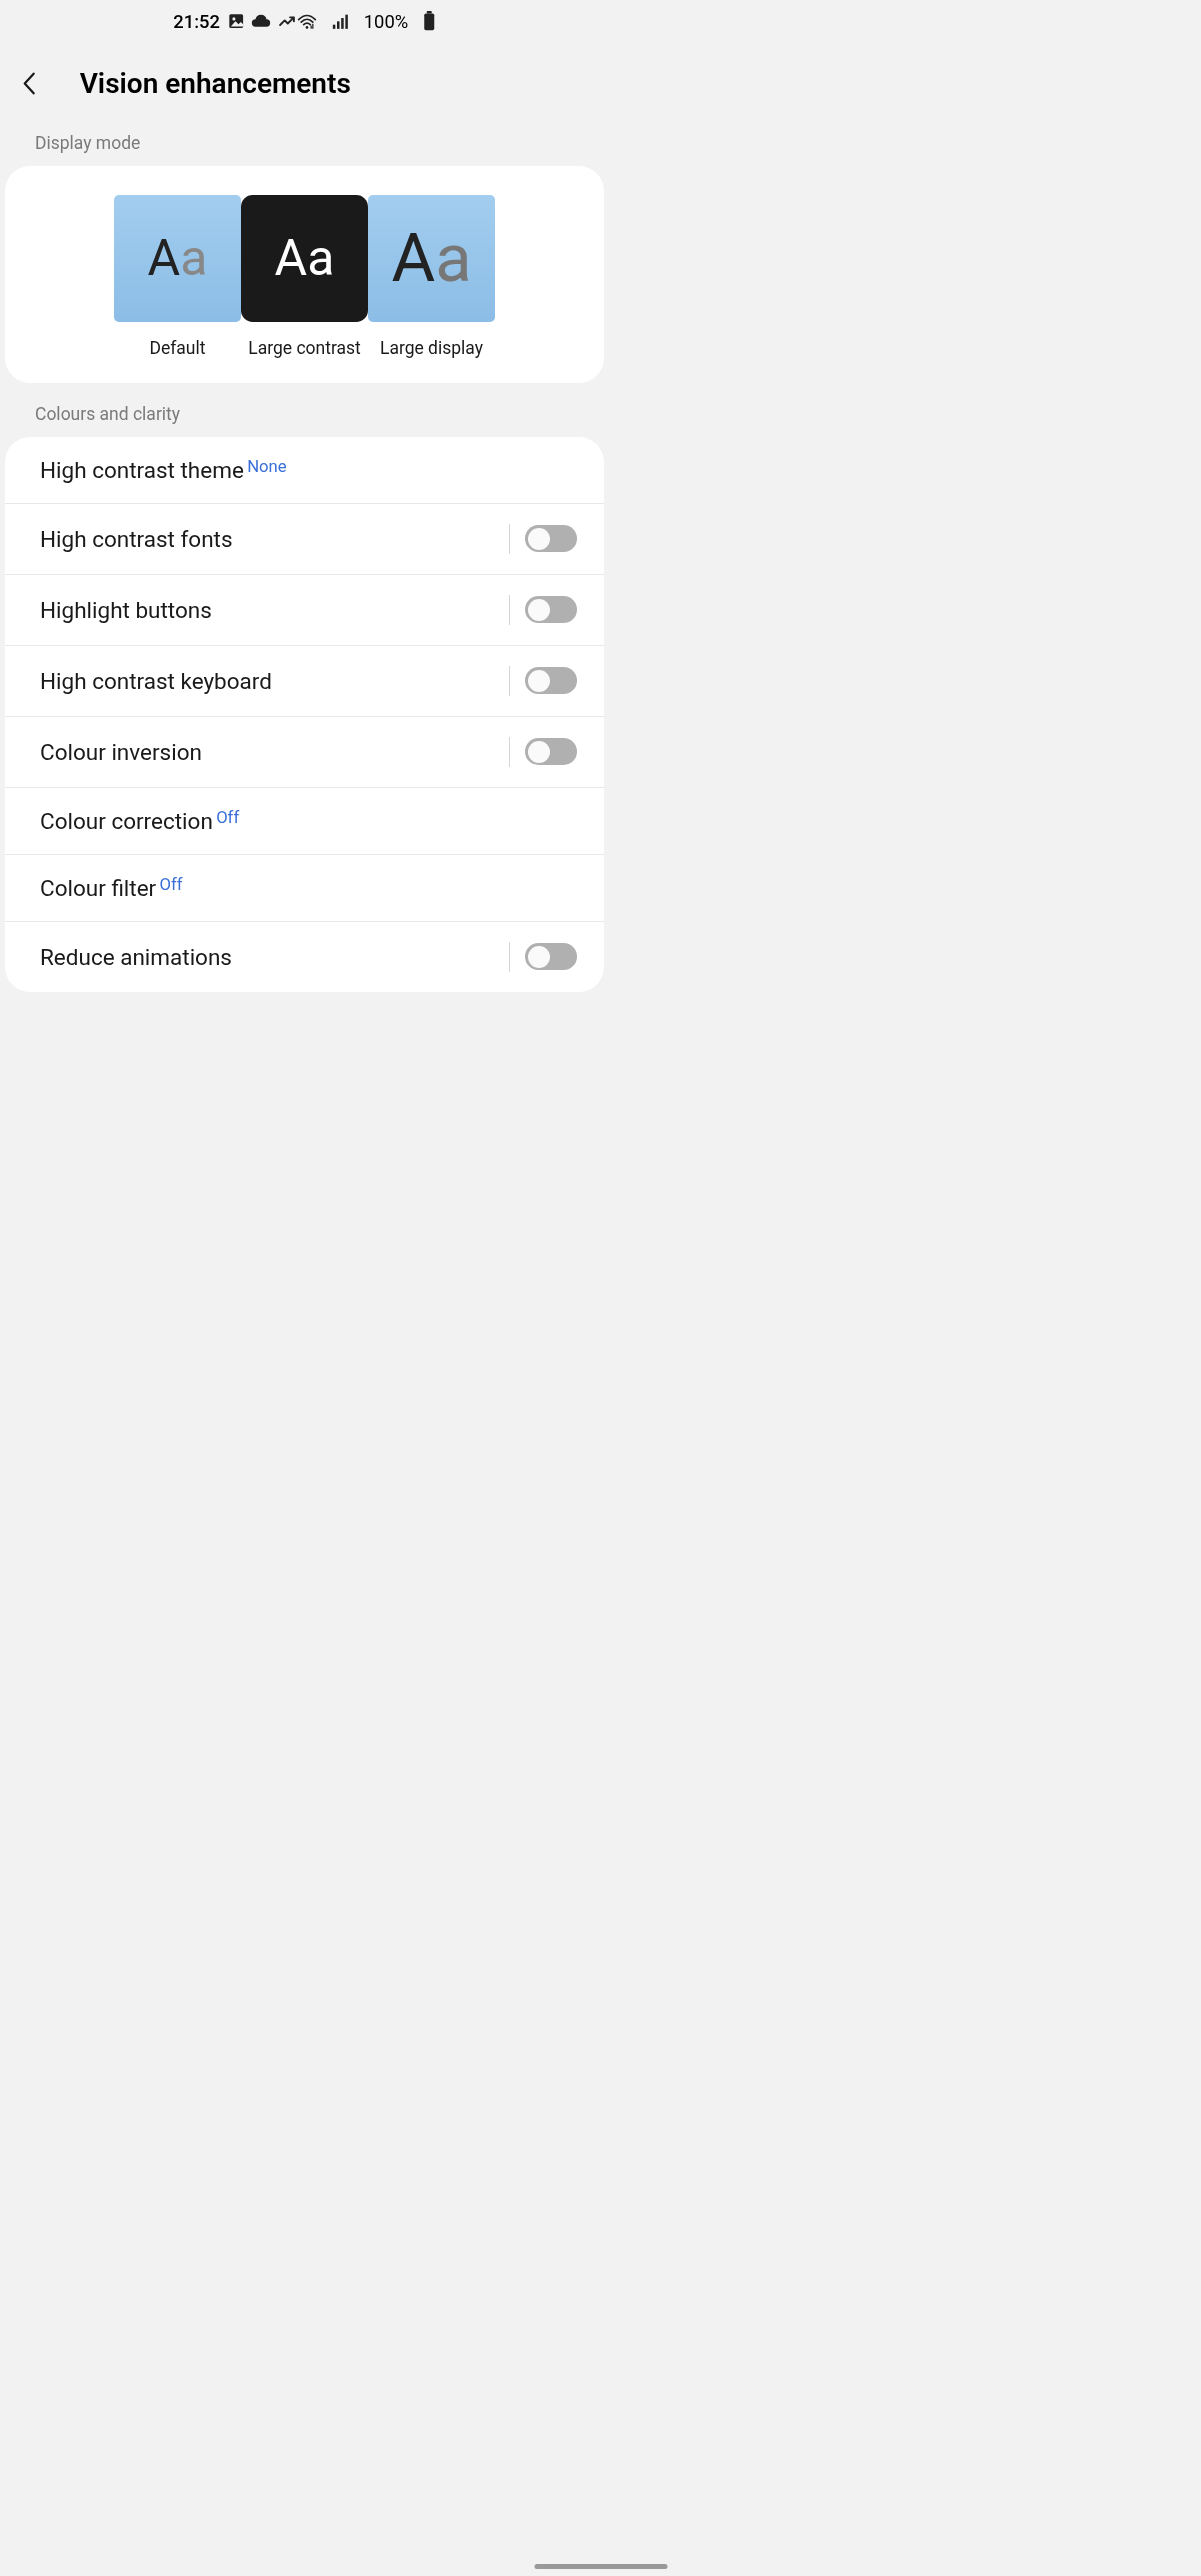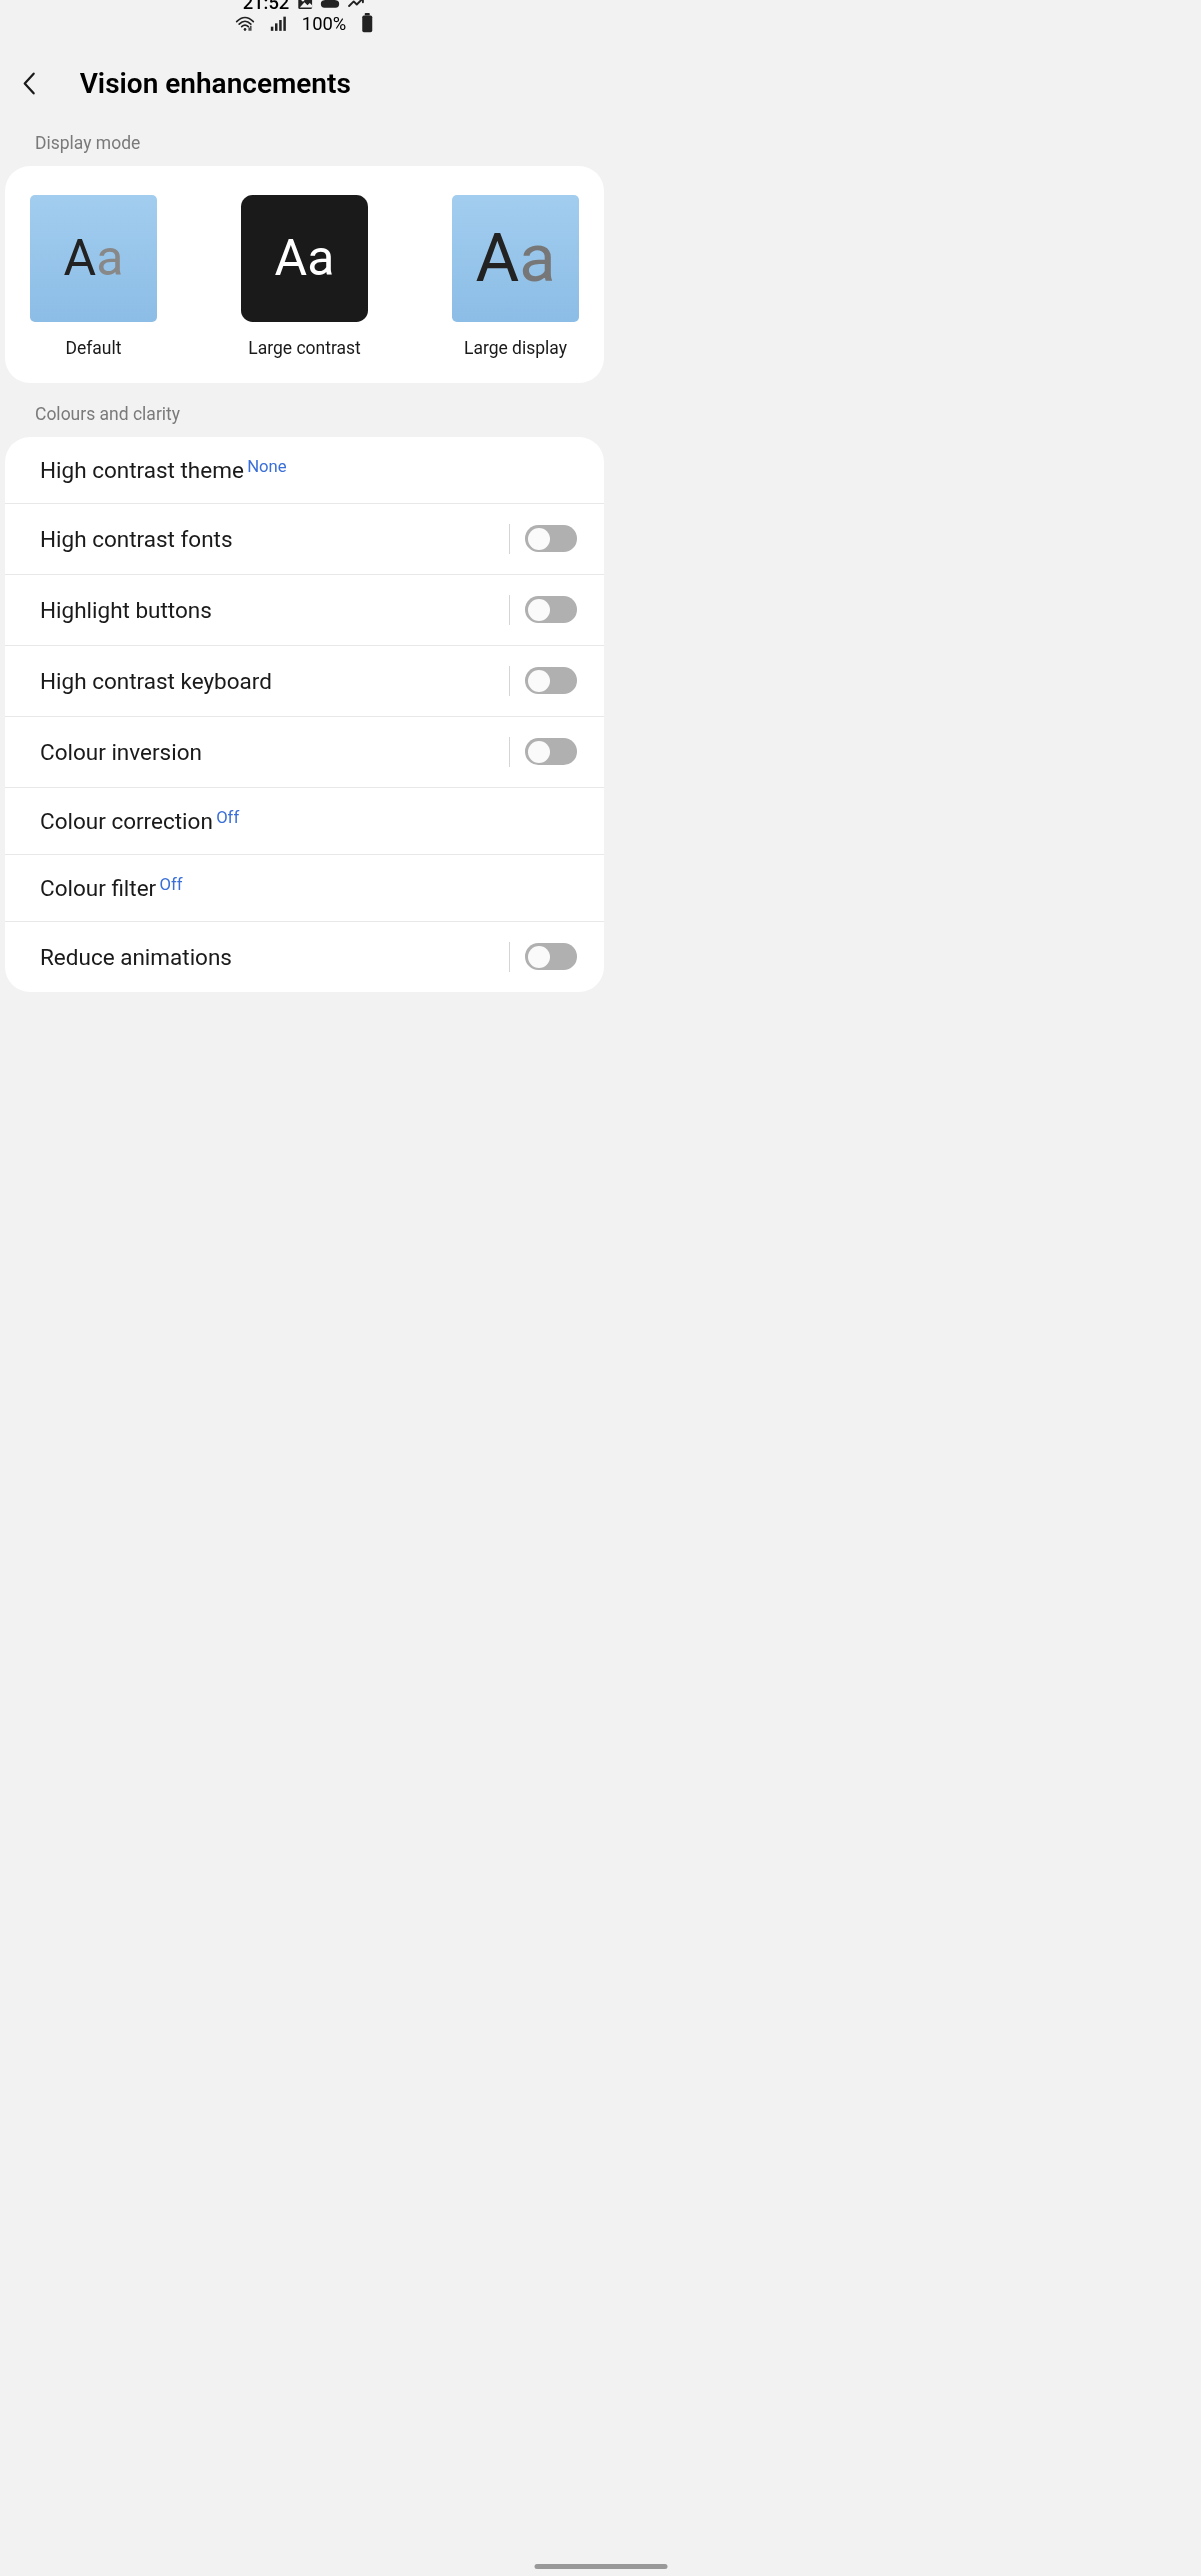--- a/index.html
+++ b/index.html
@@ -10,25 +10,24 @@
     }
     body {
       width: 609px;
       height: 1288px;
       background: #f2f2f2;
       color: #000;
       overflow: hidden;
     }
     .status-bar {
       display: flex;
-      justify-content: flex-end;
+      justify-content: center;
       align-items: center;
       padding: 8.3px 16.7px;
       height: 42px;
-      flex-direction: column;
     }
     .status-left {
       display: flex;
       align-items: center;
       gap: 6.7px;
       font-size: 18.4px;
       font-weight: 500;
     }
     .status-right {
       display: flex;
@@ -65,21 +64,21 @@
       color: #7a7a7a;
       padding: 0 35px 12.5px 35px;
     }
     .card {
       background: #fff;
       border-radius: 25px;
       margin: 0 5px 21px 5px;
     }
     .display-modes {
       display: flex;
-      justify-content: space-between;
+      justify-content: center;
       padding: 29px 25px 25px 25px;
     }
     .mode-option {
       display: flex;
       flex-direction: column;
       align-items: center;
       gap: 16.7px;
       cursor: pointer;
     }
     .mode-tile {

